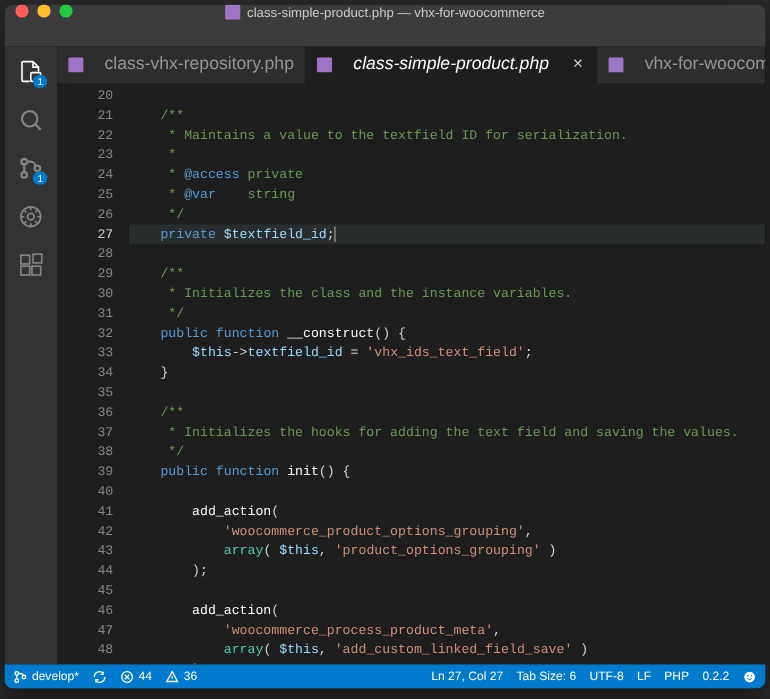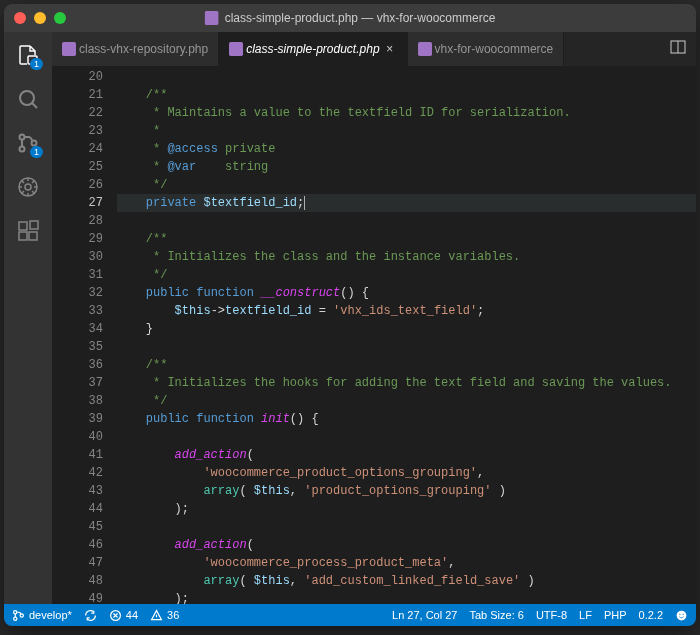--- a/index.html
+++ b/index.html
@@ -1,50 +1,50 @@
 <!DOCTYPE html>
 <html><head>
 <meta charset="utf-8">
 <style>
 * { margin: 0; padding: 0; box-sizing: border-box; }
 body { width: 700px; height: 635px; background: #2a2a2a; font-family: -apple-system, BlinkMacSystemFont, "Segoe UI", sans-serif; overflow: hidden; position: relative; }
 .window { width: 692px; height: 622px; margin: 4px; background: #1e1e1e; border-radius: 8px; box-shadow: 0 10px 30px rgba(0,0,0,0.5); overflow: hidden; display: flex; flex-direction: column; }
-.titlebar { height: 28px; background: #3c3c3c; display: flex; align-items: center; padding: 0 10px; position: relative; }
+.titlebar { height: 38px; background: #3c3c3c; display: flex; padding: 0 10px; position: relative; }
 .traffic { display: flex; gap: 8px; }
 .dot { width: 12px; height: 12px; border-radius: 50%; }
 .close-dot { background: #ff5f56; }
 .min-dot { background: #ffbd2e; }
 .max-dot { background: #27c93f; }
 .title { position: absolute; left: 50%; transform: translateX(-50%); color: #ccc; font-size: 12px; display: flex; align-items: center; gap: 6px; }
 .title-icon { width: 14px; height: 14px; }
 .main { display: flex; flex: 1; overflow: hidden; }
 .activitybar { width: 48px; background: #333333; display: flex; flex-direction: column; align-items: center; padding-top: 10px; gap: 18px; }
 .activitybar .ab-icon { width: 26px; height: 26px; display: flex; align-items: center; justify-content: center; color: #858585; cursor: pointer; position: relative; }
 .activitybar .ab-icon.active { color: #fff; }
 .ab-icon svg { width: 24px; height: 24px; }
 .badge { position: absolute; bottom: -2px; right: -2px; background: #007acc; color: #fff; font-size: 9px; border-radius: 8px; padding: 0 4px; line-height: 12px; min-width: 12px; text-align: center; }
 .editor-area { flex: 1; display: flex; flex-direction: column; background: #1e1e1e; overflow: hidden; }
 .tabbar { height: 34px; background: #252526; display: flex; align-items: stretch; overflow: hidden; }
-.tab { display: flex; align-items: center; padding: 0 10px; gap: 3px; font-size: 12px; color: #969696; background: #2d2d2d; border-right: 1px solid #1e1e1e; cursor: pointer; white-space: nowrap; }
+.tab { display: flex; align-items: center; padding: 0 10px; gap: 19px; font-size: 16px; color: #969696; background: #2d2d2d; border-right: 1px solid #1e1e1e; cursor: pointer; white-space: nowrap; }
 .tab.active { background: #1e1e1e; color: #fff; }
 .tab.italic { font-style: italic; }
 .tab .tab-fileicon { width: 14px; height: 14px; flex-shrink: 0; }
 .tab .tab-dirty { width: 8px; height: 8px; border-radius: 50%; background: #ccc; flex-shrink: 0; }
 .tab .tab-close { width: 14px; height: 14px; display: flex; align-items: center; justify-content: center; color: #ccc; flex-shrink: 0; }
 .tab-actions { margin-left: auto; display: flex; align-items: center; gap: 10px; padding: 0 10px; color: #ccc; }
 .tab-actions svg { width: 16px; height: 16px; }
 .code-area { flex: 1; display: flex; overflow: hidden; font-family: Menlo, Monaco, "Courier New", monospace; font-size: 12px; line-height: 18px; margin-left: 15px; }
 .gutter { width: 50px; background: #1e1e1e; color: #858585; text-align: right; padding: 2px 14px 2px 0; user-select: none; }
 .code { flex: 1; background: #1e1e1e; padding: 2px 0; color: #d4d4d4; white-space: pre; overflow: hidden; }
 .hl-line { background: #2a2d2e; display: inline-block; width: 100%; }
 .cursor { display: inline-block; width: 1px; height: 14px; background: #aeafad; vertical-align: middle; }
 .c-comment { color: #6a9955; }
 .c-tag { color: #569cd6; }
 .c-keyword { color: #569cd6; }
-.c-function { color: #d946ef; font-style: italic; }
+.c-function { color: #ffffff; }
 .c-variable { color: #9cdcfe; }
 .c-string { color: #ce9178; }
 .c-type { color: #4ec9b0; }
 .c-punct { color: #d4d4d4; }
 .statusbar { height: 22px; background: #007acc; display: flex; align-items: center; color: #fff; font-size: 11px; padding: 0 8px; gap: 12px; }
 .statusbar .sb-item { display: flex; align-items: flex-start; gap: 4px; cursor: pointer; }
 .statusbar .sb-spacer { flex: 1; }
 .statusbar svg { width: 13px; height: 13px; }
 .php-icon { fill: #a074c4; }
 </style>

